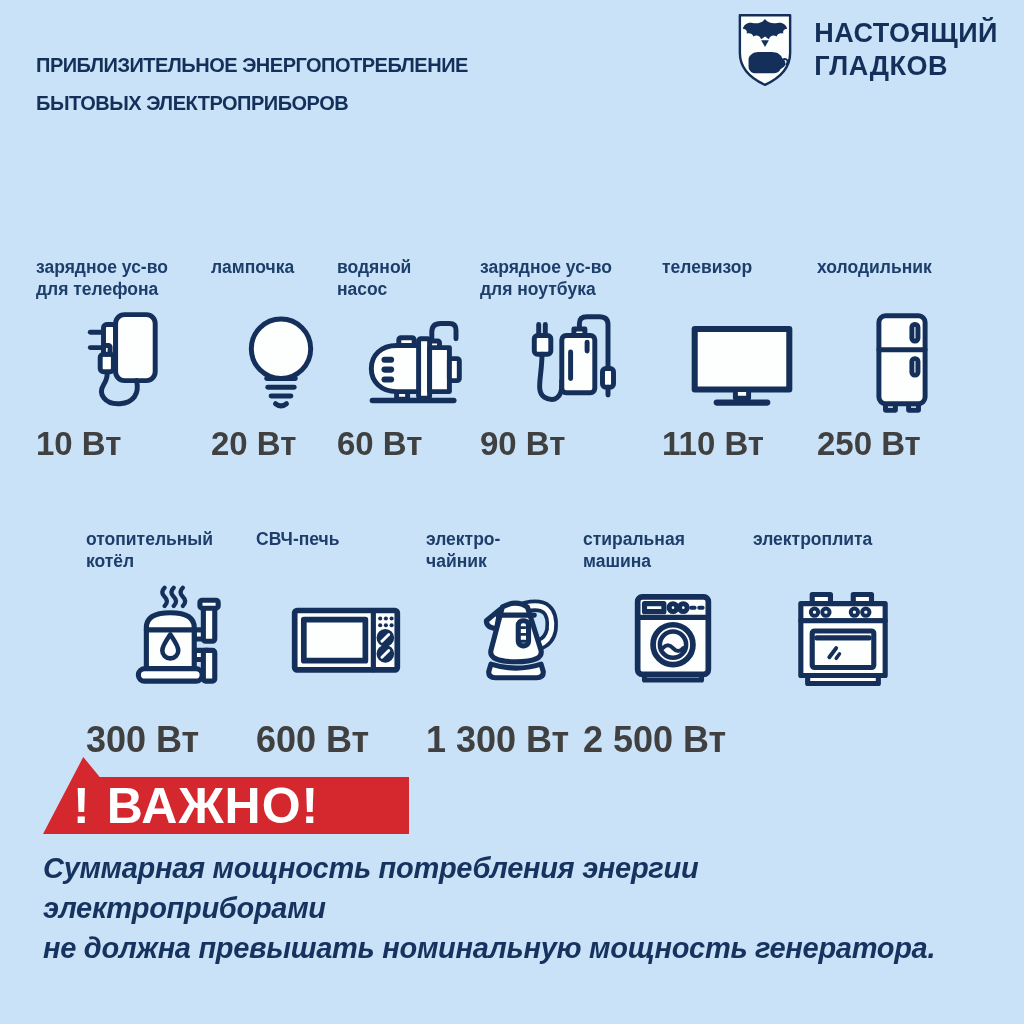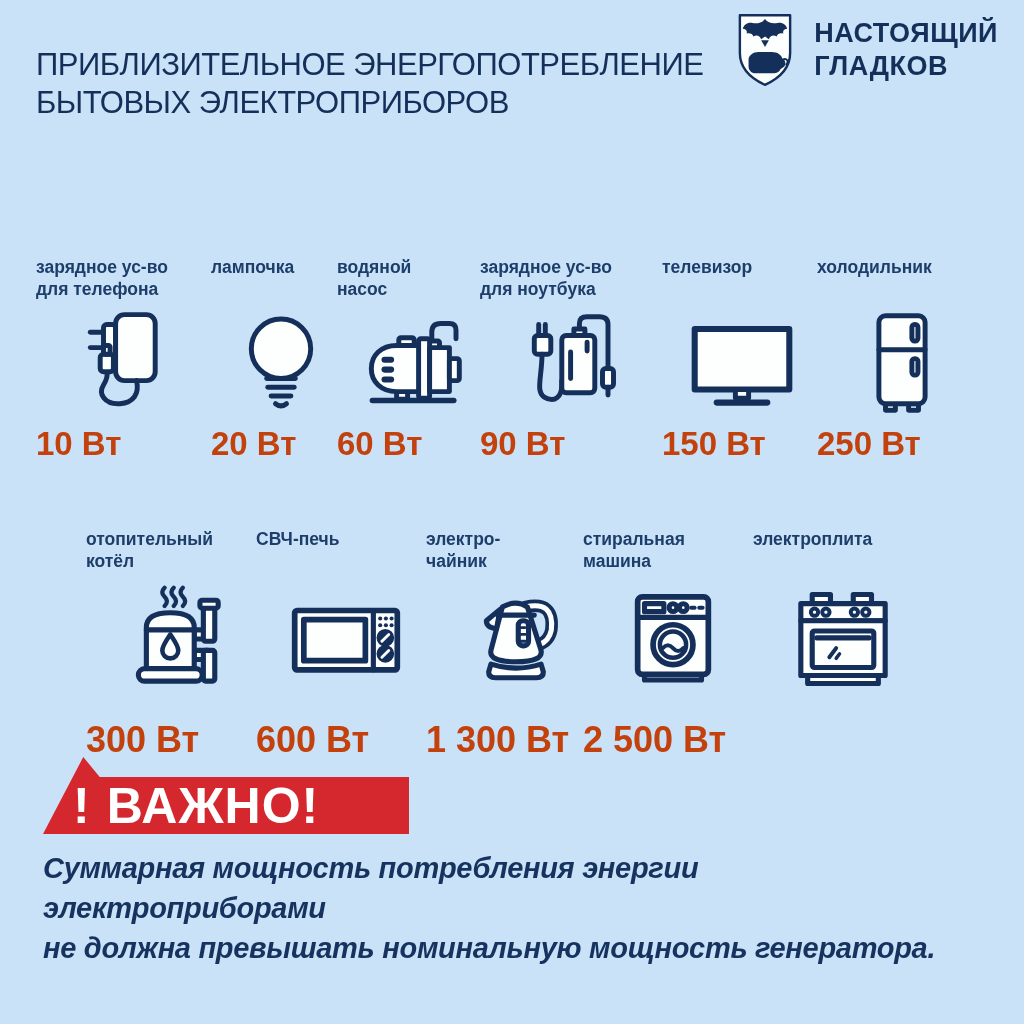--- a/index.html
+++ b/index.html
@@ -1,36 +1,36 @@
 <!DOCTYPE html>
 <html><head>
 <meta charset="utf-8">
 <style>
   html,body{margin:0;padding:0;}
   body{font-family:"Liberation Sans", sans-serif; background:#c9e2f7;}
   #poster{position:relative;width:1024px;height:1024px;background:#c9e2f7;overflow:hidden;}
 
   
-  .title{position:absolute;left:36px;top:46px;color:#14305a;font-weight:400;
-         font-size:31px;line-height:38px;letter-spacing:-0.5px;}
+  .title{position:absolute;left:36px;top:46px;color:#14305a;font-weight:700;
+         font-size:20px;line-height:38px;letter-spacing:-0.5px;}
   .logo{position:absolute;right:26px;top:12px;display:flex;align-items:center;gap:20px;}
   .logo-text{color:#14305a;font-weight:700;font-size:27px;line-height:33px;letter-spacing:0.5px;}
 
   
   .row{position:absolute;left:0;width:1024px;}
   #row1{top:256px;}
   #row2{top:528px;}
   .cell{position:absolute;top:0;text-align:left;}
   .label{font-size:17.5px;line-height:22px;font-weight:700;color:#1d3d6b;
          white-space:pre-line;height:48px;}
   #row2 .label{height:52px;}
   .iconbox{height:118px;display:flex;align-items:center;justify-content:center;}
   .iconbox svg{width:110px;height:110px;}
   #row2 .iconbox svg{width:114px;height:114px;}
-  .power{font-size:33px;font-weight:800;color:#c2410c;margin-top:3px;letter-spacing:0;}
+  .power{font-size:33px;font-weight:800;color:#404040;margin-top:3px;letter-spacing:0;}
   #row2 .power{font-size:36px;margin-top:21px;}
 
   
   .banner{position:absolute;left:43px;top:757px;width:366px;height:77px;background:#d5282e;
           clip-path:polygon(11% 0, 15.5% 26%, 100% 26%, 100% 100%, 0 100%);
           display:flex;align-items:center;box-sizing:border-box;padding:20px 0 0 30px;gap:16px;}
   .banner .bang,.banner .word{color:#ffffff;font-weight:800;font-size:50px;letter-spacing:1px;}
   .note{position:absolute;left:43px;top:848px;width:945px;color:#16325e;
         font-style:italic;font-weight:700;font-size:29px;line-height:40px;letter-spacing:-0.3px;}
 
@@ -141,21 +141,21 @@
 
     <div class="cell" style="left:662px;width:160px">
       <div class="label">телевизор</div>
       <div class="iconbox">
         <svg class="ic" viewBox="0 0 100 100">
           <rect x="7" y="19" width="86" height="55" stroke-width="5.5"></rect>
           <rect x="44" y="74" width="12" height="8"></rect>
           <line x1="27" y1="86" x2="73" y2="86" stroke-width="5.5"></line>
         </svg>
       </div>
-      <div class="power">150 Вт</div>
+      <div class="power">110 Вт</div>
     </div>
 
     <div class="cell" style="left:817px;width:170px">
       <div class="label">холодильник</div>
       <div class="iconbox">
         <svg class="ic" viewBox="0 0 100 100">
           <path d="M35 87 v6 h9 v-6 Z"></path>
             <path d="M56 87 v6 h9 v-6 Z"></path>
           <rect x="29" y="7" width="42" height="80" rx="6"></rect>
           <line x1="29" y1="38" x2="71" y2="38"></line>

